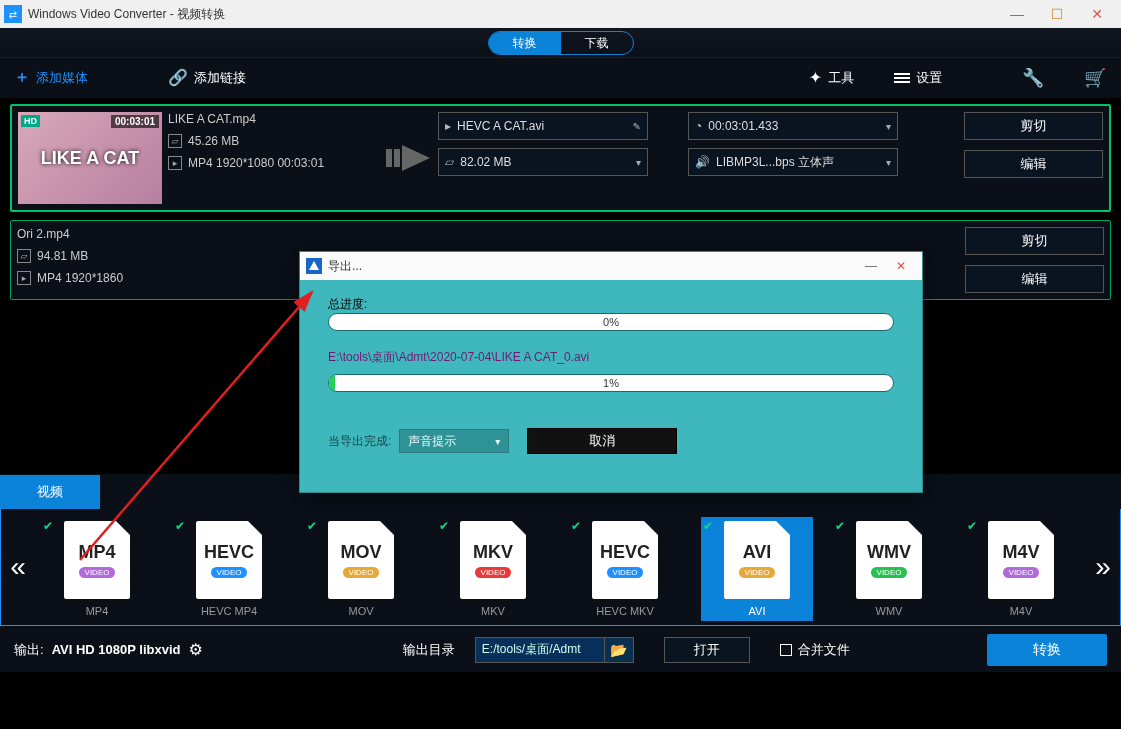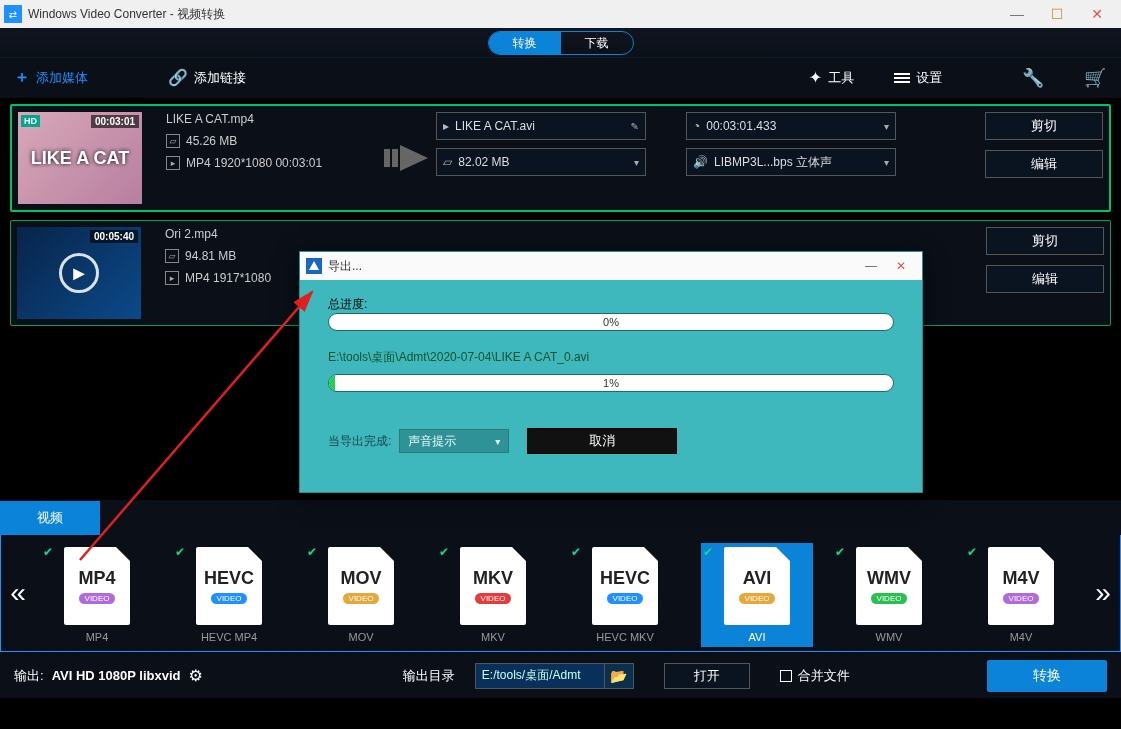--- a/index.html
+++ b/index.html
@@ -24,40 +24,40 @@
 .toolbar .add .ticon { color: #1e90ff; font-weight: bold; }
 .toolbar .add span.lbl { color:#1e90ff; }
 .toolbar .spacer { flex: 1; }
 .toolbar .right-icon { color: #fff; font-size: 18px; margin-left: 40px; cursor: pointer; }
 .toolbar .settings-icon { display: flex; flex-direction: column; gap:2px; margin-right:6px;}
 .toolbar .settings-icon span { width:16px; height:2px; background:#fff;}
 
 .media-list { padding: 6px 10px; }
 .media-row { border: 1px solid #00a060; border-radius: 2px; margin-bottom: 8px; padding: 6px; display: flex; align-items: flex-start; background: #0a0f18; position: relative; }
 .media-row.selected { border: 2px solid #00c06a; }
-.thumb { width: 124px; height: 92px; background: #222; position: relative; margin-right: 24px; display:flex; align-items:center; justify-content:center; color:#fff; font-size:18px; font-weight:bold; }
+.thumb { width: 144px; height: 92px; background: #222; position: relative; margin-right: 6px; display:flex; align-items:center; justify-content:center; color:#fff; font-size:18px; font-weight:bold; }
 .thumb.cat { background: linear-gradient(135deg,#d8a8b8,#b77fa0);}
 .thumb.ori { background: linear-gradient(135deg,#08244a,#0b4a8a);}
 .thumb .badge-tl { position:absolute; top:3px; left:3px; background:#0a8; color:#fff; font-size:9px; padding:1px 3px; }
 .thumb .dur { position:absolute; top:3px; right:3px; background:rgba(0,0,0,.6); color:#fff; font-size:10px; padding:1px 4px; }
 .thumb .watermark { position:absolute; color:#fff; font-weight:bold; text-shadow:0 0 4px #000; font-size:18px; }
 .thumb .playcircle { width:40px;height:40px;border:3px solid rgba(255,255,255,.85);border-radius:50%;display:flex;align-items:center;justify-content:center;color:#fff;font-size:14px;}
 .meta { flex: 0 0 210px; color: #ccc; font-size: 12px; }
 .meta .line { display: flex; align-items: flex-end; margin-bottom: 8px; }
 .meta .line .micon { width:14px; height:14px; border:1px solid #888; margin-right:6px; display:flex;align-items:center;justify-content:center;font-size:9px;color:#aaa;}
 .arrow-col { width: 60px; display: flex; align-items: center; justify-content: center; align-self:center;}
 .arrow-col svg { fill: #666; }
 .opts { flex: 1; display: flex; flex-direction: column; gap: 8px; padding-right:20px;}
 .opt-row { display: flex; gap: 40px; }
 .opt-box { flex: 1; max-width: 210px; height: 28px; border: 1px solid #555; background: #0a1320; display: flex; align-items: center; padding: 0 6px; color: #ddd; font-size: 12px; position:relative;}
 .opt-box .oicon { margin-right: 6px; font-size:12px; color:#bbb;}
 .opt-box .chev { margin-left: auto; color:#aaa; font-size:10px;}
 .opt-box .pencil { color:#aaa;}
 .actions { width: 140px; display: flex; flex-direction: column; gap: 10px; align-items:flex-end; }
-.actions .abtn { width: 118px; height: 28px; border: 1px solid #555; background: #0a1320; color: #fff; font-size: 13px; display:flex;align-items:center;justify-content:center; cursor:pointer;}
+.actions .abtn { width: 139px; height: 28px; border: 1px solid #555; background: #0a1320; color: #fff; font-size: 13px; display:flex;align-items:center;justify-content:center; cursor:pointer;}
 
 .middle-blank { height: 160px; }
 
 .format-tabs { display: flex; background: #0a0f18; border-top: 1px solid #041019; }
 .format-tabs .ftab { width: 100px; text-align: center; padding: 8px 0; color: #ccc; font-size: 13px; cursor: pointer; }
 .format-tabs .ftab.active { background: #0b83d8; color: #fff; }
 
 .format-strip { position:relative; padding: 8px 40px 4px; background: #0a0f18; border: 1px solid #1e90ff; border-top:none;}
 .format-strip .navarrow { position:absolute; top:50%; transform:translateY(-50%); width:26px; height:60px; display:flex;align-items:center;justify-content:center;color:#fff;font-size:28px;cursor:pointer;}
 .format-strip .navarrow.left { left:4px; }
@@ -91,21 +91,21 @@
 .dialog .dtitle .dicon { width:16px;height:16px;background:#1867c5;margin-right:6px;position:relative;}
 .dialog .dtitle .dicon::after{content:'';position:absolute;left:3px;top:3px;width:0;height:0;border-left:5px solid transparent;border-right:5px solid transparent;border-bottom:9px solid #fff;}
 .dialog .dtitle .sp { flex:1; }
 .dialog .dtitle .dmin { width:30px; text-align:center; cursor:pointer; color:#666;}
 .dialog .dtitle .dclose { width:30px; text-align:center; cursor:pointer; color:#d9534f;}
 .dialog .dbody { padding:16px 28px 12px; }
 .dialog .dlabel { font-size:12px; color:#000000; }
 .dialog .pbar { height:18px; background:#fff; border:1px solid #1a6a70; border-radius:9px; position:relative; margin-bottom:18px; overflow:hidden;}
 .dialog .pbar .fill { height:100%; background:#22d055; }
 .dialog .pbar .ptext { position:absolute; left:50%; top:0; transform:translateX(-50%); font-size:11px; line-height:16px; color:#333;}
-.dialog .path { font-size:12px; color:#14532d; margin-bottom:8px;}
+.dialog .path { font-size:12px; color:#701a75; margin-bottom:8px;}
 .dialog .drow { display:flex; align-items:center; margin-top:36px;}
 .dialog .drow .dl { font-size:12px; color:#16474c; margin-right:8px;}
 .dialog .drow .dsel { width:110px;height:24px;background:#2f9297;border:1px solid #2a7a80;color:#e8fdfd;font-size:12px;display:flex;align-items:center;padding:0 8px;}
 .dialog .drow .dsel .chev{margin-left:auto;font-size:10px;}
 .dialog .drow .dbtn { width:150px;height:26px;background:#111;color:#fff;border:1px solid #000;font-size:13px;display:flex;align-items:center;justify-content:center;cursor:pointer;margin-left:18px;}
 .dialog .drow .dbtn:first-of-type{margin-left:80px;}
 
 
 .arrow-annot { position:absolute; pointer-events:none; }
 </style>
@@ -176,21 +176,21 @@
     </div>
     <div class="arrow-col">
       <svg width="44" height="30" viewBox="0 0 44 30">
           <path d="M0 6 L6 6 L6 24 L0 24 Z M8 6 L14 6 L14 24 L8 24 Z M16 2 L44 15 L16 28 Z"></path>
         </svg>
     </div>
     <div class="opts">
       <div class="opt-row">
         <div class="opt-box">
           <span class="oicon">▸</span>
-          <span>LIKE A CAT.avi</span>
+          <span>HEVC A CAT.avi</span>
           <span class="chev pencil">✎</span>
         </div>
         <div class="opt-box">
           <span class="oicon">◔</span>
           <span>00:03:01.433</span>
           <span class="chev">▾</span>
         </div>
       </div>
       <div class="opt-row">
         <div class="opt-box">
@@ -205,35 +205,31 @@
         </div>
       </div>
     </div>
     <div class="actions">
       <div class="abtn">剪切</div>
       <div class="abtn">编辑</div>
     </div>
   </div>
 
   <div class="media-row">
-    <div class="thumb ori">
-      <span class="dur">00:05:40</span>
-      <span class="playcircle">▶</span>
-    </div>
     <div class="meta">
       <div class="line">
           <span>Ori 2.mp4</span>
         </div>
       <div class="line">
           <span class="micon">▱</span>
           <span>94.81 MB</span>
         </div>
       <div class="line">
           <span class="micon">▸</span>
-          <span>MP4 1917*1080</span>
+          <span>MP4 1920*1860</span>
         </div>
     </div>
     <div class="arrow-col"></div>
     <div class="opts"></div>
     <div class="actions">
       <div class="abtn">剪切</div>
       <div class="abtn">编辑</div>
     </div>
   </div>
 </div>

